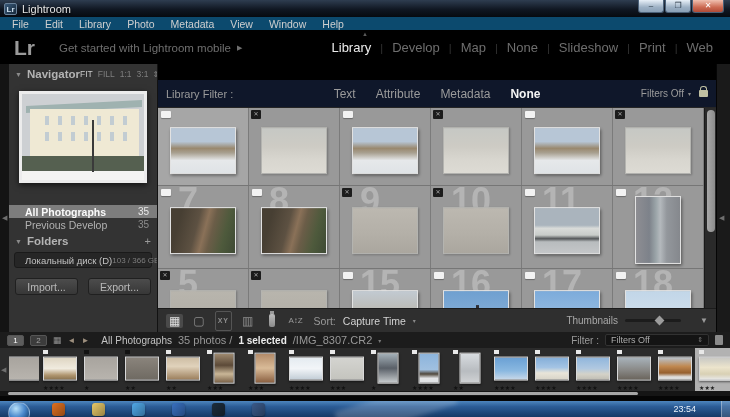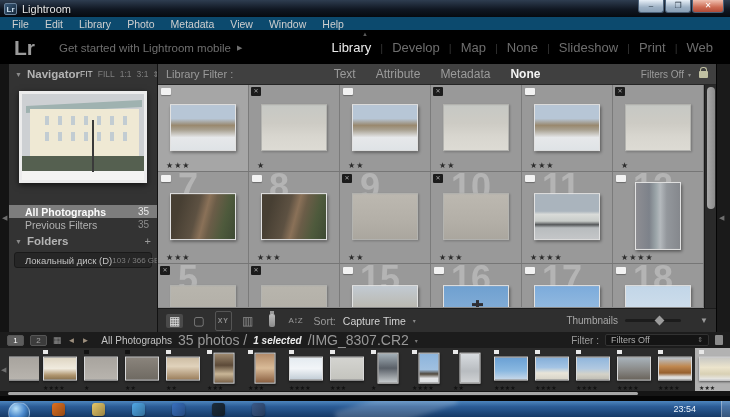--- a/index.html
+++ b/index.html
@@ -74,22 +74,22 @@
   .disk-ico { width:7px; height:7px; background:#8a8a8a; border-radius:1px; margin-right:5px; }
   .disk-label { color:#c2c2c2; font-size:9.5px; white-space:nowrap; }
   .disk-usage { margin-left:auto; color:#7d7d7d; font-size:8px; white-space:nowrap; }
   .pbtns { display:flex; gap:10px; margin:10px 6px 0; }
   .pbtn { flex:1; height:17px; background:linear-gradient(180deg,#4c4c4c,#373737);
           border:1px solid #202020; border-radius:3px; color:#b9b9b9; font-size:10.5px;
           font-family:"Liberation Sans",sans-serif; }
 
   
   .center { flex:1; display:flex; flex-direction:column; }
-  .filterbar { height:21px; background:#404040; border-bottom:1px solid #262626;
-               display:flex; align-items:center; padding:0 8px; }
+  .filterbar { height:28px; background:#0f172a; border-bottom:1px solid #262626;
+               display:flex; align-items:center; padding:0 8px;margin-top:16px; }
   .fb-label { color:#9b9b9b; font-size:11px; }
   .fb-opts { margin:0 auto; display:flex; }
   .fopt { color:#9b9b9b; font-size:12px; padding:0 10px; }
   .fopt.act { color:#f4f4f4; font-weight:bold; }
   .fb-preset { color:#9b9b9b; font-size:10px; display:flex; align-items:center; gap:4px; }
   .fb-preset .dd { font-size:6px; color:#8a8a8a; }
   .lock { width:9px; height:7px; background:#c0c0a2; border-radius:1px; position:relative; margin-left:8px; }
   .lock::before { content:""; position:absolute; left:1px; top:-4px; width:5px; height:4px;
                   border:1px solid #c0c0a2; border-bottom:none; border-radius:3px 3px 0 0; }
 
@@ -139,22 +139,22 @@
   .tb-chev { color:#9a9a9a; font-size:8px; margin-left:8px; }
 
   
   .fstripbar { height:16px; background:#1c1c1c; display:flex; align-items:center; padding:0 7px; gap:6px; }
   .mon { width:17px; height:11px; background:#3c3c3c; border:1px solid #555; border-radius:2px;
          color:#a2a2a2; font-size:8px; line-height:9px; text-align:center; }
   .mon.act { background:#5d5d5d; color:#fff; }
   .fs-ico { color:#8f8f8f; font-size:9px; }
   .fs-arrow { color:#9d8f7e; font-size:8px; }
   .fs-src { color:#c4c4c4; font-size:10px; margin-left:6px; }
-  .fs-dim { color:#989898; font-size:14px; }
-  .fs-strong { color:#ececec; font-size:10px; font-weight:bold;font-style:italic; }
+  .fs-dim { color:#989898; font-size:11px; }
+  .fs-strong { color:#ececec; font-size:10px; font-weight:bold; }
   .fs-dd { color:#7a7a7a; font-size:6px; }
   .fs-right { margin-left:auto; display:flex; align-items:center; gap:6px; }
   .fs-filter-label { color:#9a9a9a; font-size:10px; }
   .fs-dropdown { width:104px; height:12px; background:#141414; border:1px solid #323232; border-radius:2px;
                  display:flex; align-items:center; padding:0 5px; }
   .fs-dropdown .val { color:#aaaaaa; font-size:9px; }
   .fs-dropdown .ud { margin-left:auto; color:#777; font-size:7px; }
   .fs-toggle { width:8px; height:10px; background:#8a8a8a; border-radius:1px; }
 
   
@@ -267,35 +267,39 @@
         <div class="pv-snow"></div>
         <div class="pv-lamp"></div>
       </div>
       <div class="cat-wrap">
         <div>
             <div class="cat-row sel">
               <span class="cat-label">All Photographs</span>
               <span class="cat-count">35</span>
             </div>
             <div class="cat-row">
-              <span class="cat-label">Previous Filters</span>
+              <span class="cat-label">Previous Develop</span>
               <span class="cat-count">35</span>
             </div>
           </div>
       </div>
       <div class="sec-head">
         <span class="tri">▼</span>
         <span class="sec-title">Folders</span>
         <span class="add-btn">+</span>
       </div>
       <div class="disk-row">
         <span class="disk-ico"></span>
         <span class="disk-label">Локальный диск (D)</span>
         <span class="disk-usage">103 / 366 GB</span>
 
+      </div>
+      <div class="pbtns">
+        <button class="pbtn">Import...</button>
+        <button class="pbtn">Export...</button>
       </div>
     </div>
 
     <div class="center">
       <div class="filterbar">
         <span class="fb-label">Library Filter :</span>
         <div class="fb-opts">
             <span class="fopt">Text</span>
             <span class="fopt">Attribute</span>
             <span class="fopt">Metadata</span>

